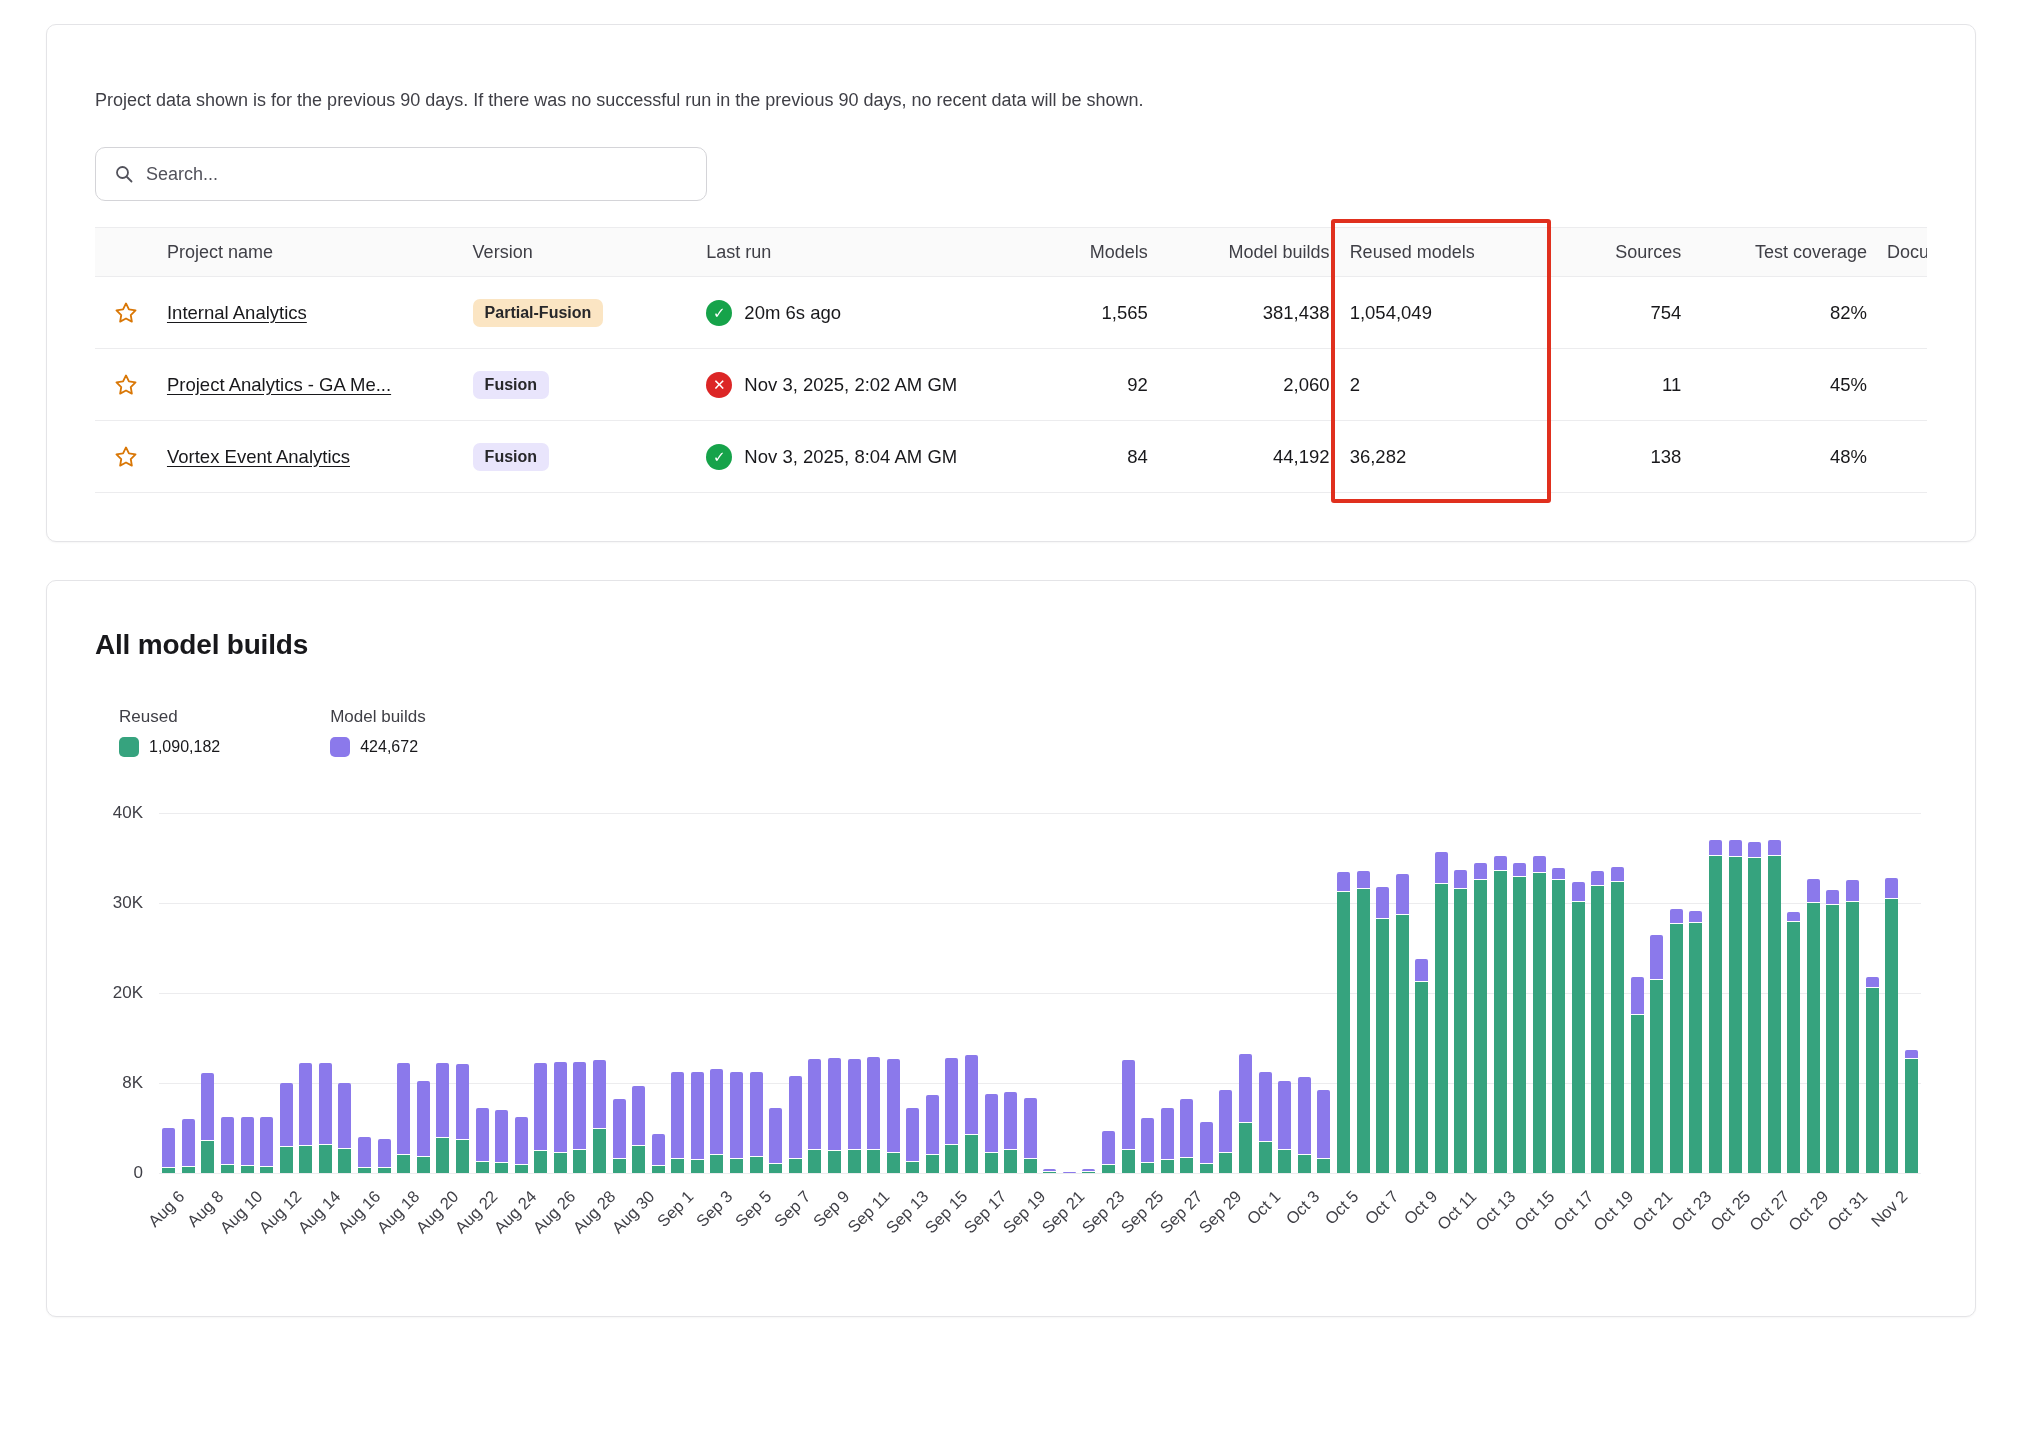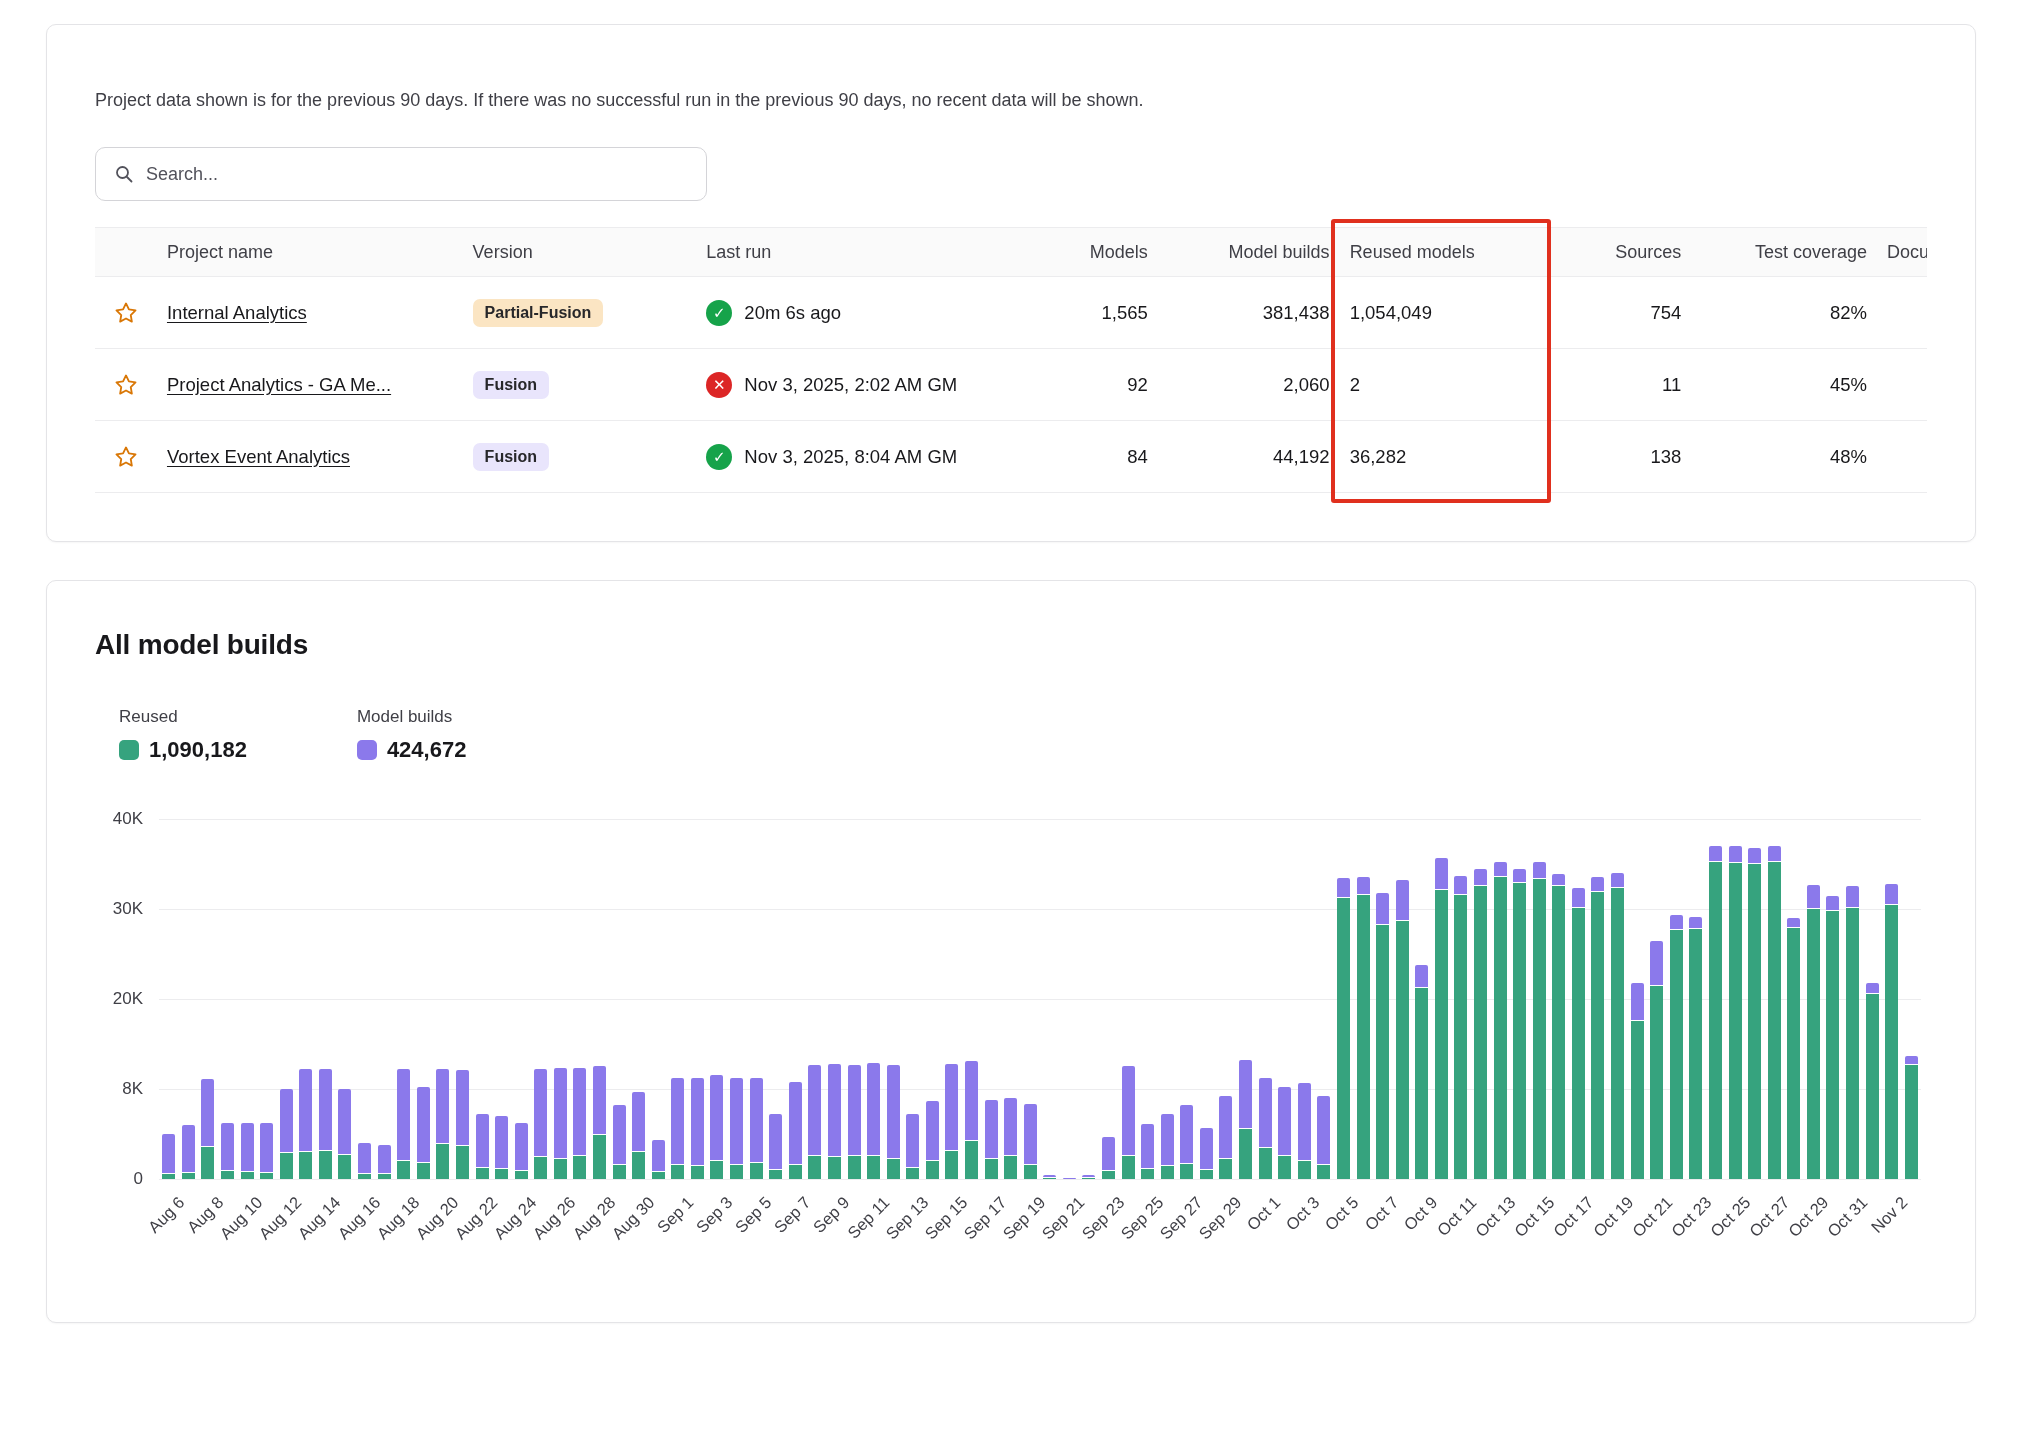--- a/index.html
+++ b/index.html
@@ -88,21 +88,21 @@
     border: 1px solid #d4d4d8; border-radius: 9px; background: #fff;
     height: 50px; padding: 0 18px; font-size: 18px; font-family: inherit;
     color: #3f3f46; cursor: pointer; margin-top: 6px;
   }
   .env-select .env-val { color: #18181b; font-weight: 500; }
 
   .legend { display: flex; gap: 110px; margin-top: 46px; margin-left: 24px; }
   .legend-item .legend-label { font-size: 17px; color: #3f3f46; }
   .legend-row { display: flex; align-items: center; gap: 10px; margin-top: 10px; }
   .legend-swatch { width: 20px; height: 20px; border-radius: 5px; }
-  .legend-value { font-size: 22px; font-weight: 700; color: #18181b; text-align: center; }
+  .legend-value { font-size: 16px; font-weight: 400; color: #18181b; text-align: center; }
 
   
   .chart { position: relative; margin-top: 56px; height: 455px; }
   .plot { position: absolute; left: 64px; right: 6px; top: 0; height: 360px; }
   .gridline { position: absolute; left: 0; right: 0; height: 1px; background: #ececee; }
   .ylabel {
     position: absolute; left: 0; width: 48px; text-align: right;
     font-size: 17px; color: #3f3f46;
   }
   .bar { position: absolute; bottom: 0; display: flex; flex-direction: column; cursor: pointer; }

